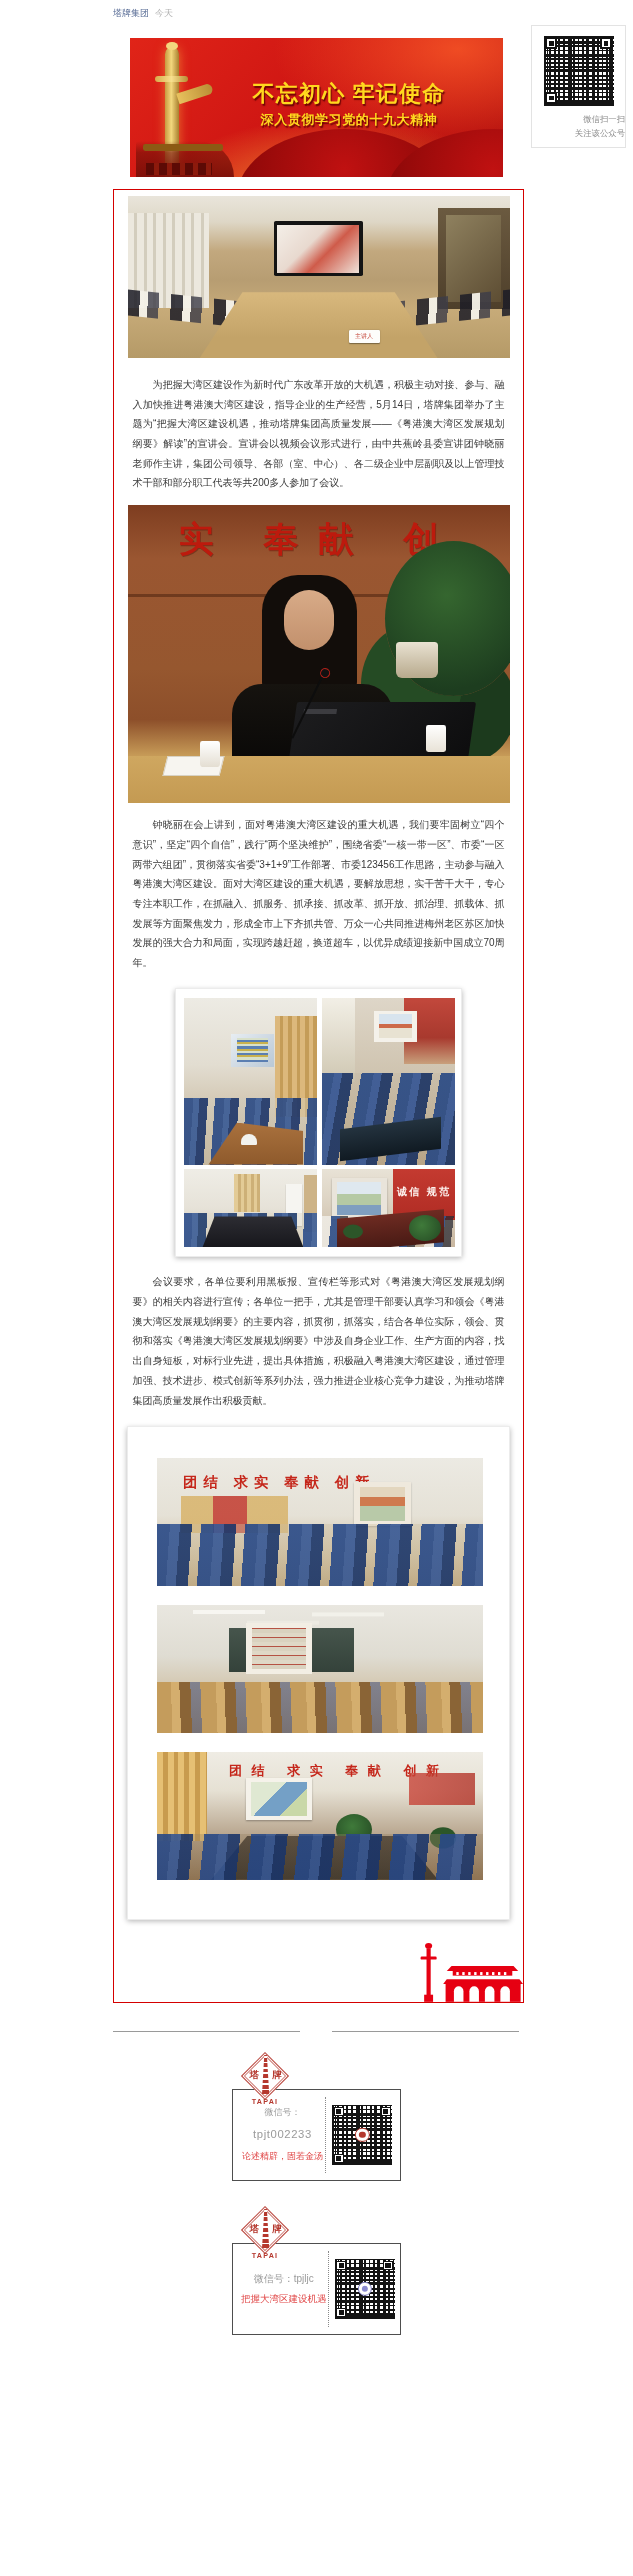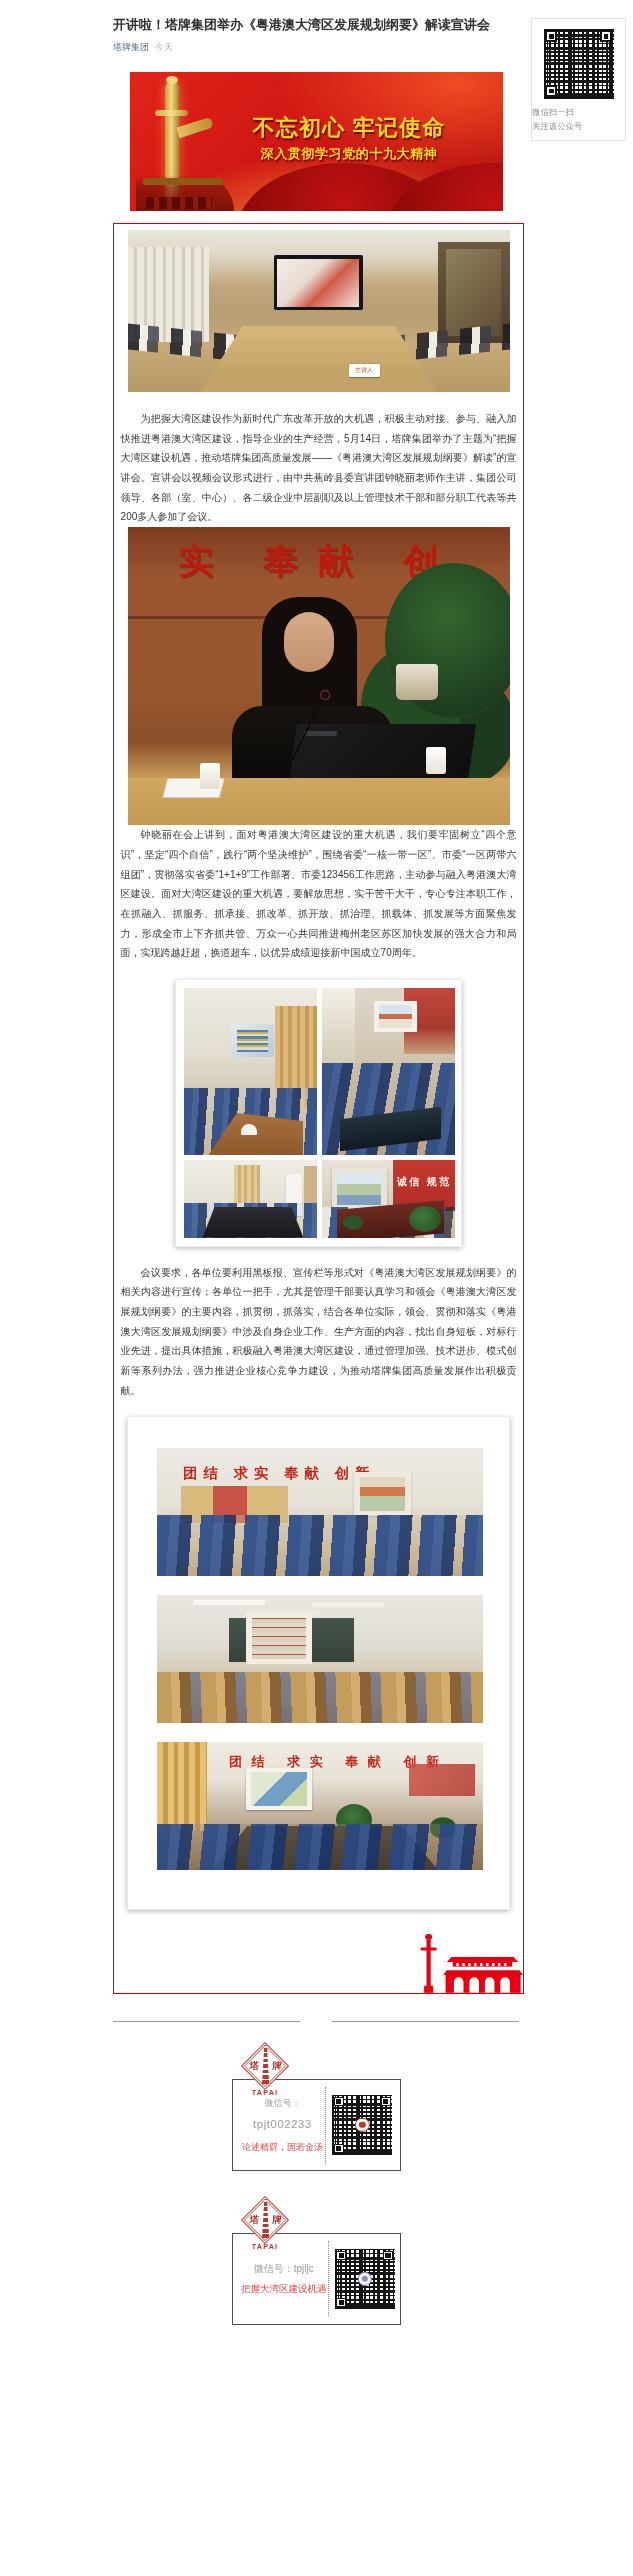--- a/index.html
+++ b/index.html
@@ -7,21 +7,21 @@
   .page{position:relative;width:633px;}
   .content{margin-left:113px;width:406px;position:relative;}
 
   
   .title{margin:0;padding-top:16px;font-size:13px;line-height:18px;font-weight:bold;color:#2f2f2f;}
   .byline{margin-top:7.2px;margin-bottom:19px;font-size:9px;line-height:12px;}
   .byline .acct{color:#576b95;margin-right:6px;}
   .byline .when{color:#b2b2b2;}
 
   
-  .qr-panel{position:absolute;left:531px;top:18px;width:95px;background:#fff;border:0.6px solid #e3e3e3;text-align:left;padding:9.5px 0 7.2px;box-sizing:border-box;}
+  .qr-panel{position:absolute;left:531px;top:18px;width:95px;background:#fff;border:0.6px solid #e3e3e3;text-align:right;padding:9.5px 0 7.2px;box-sizing:border-box;}
   .qr-panel .qr{margin:0 auto 6px;}
   .qr-panel .cap{font-size:8.4px;line-height:14.3px;color:#8c8c8c;}
 
   
   .qr{position:relative;background-color:#fff;overflow:hidden;
     background-image:
       repeating-linear-gradient(90deg,#141414 0 1.8px,transparent 1.8px 4.8px),
       repeating-linear-gradient(0deg,#141414 0 1.8px,transparent 1.8px 4.2px),
       repeating-linear-gradient(90deg,transparent 0 3px,#141414 3px 4.2px,transparent 4.2px 7.8px),
       repeating-linear-gradient(0deg,transparent 0 2.4px,#141414 2.4px 3.6px,transparent 3.6px 6.6px);}
@@ -48,21 +48,21 @@
     background:linear-gradient(180deg,rgba(140,20,10,.0) 0,rgba(120,16,8,.65) 30%,#7c0f08 100%);border-radius:3.6px 36px 0 0;}
   .banner .gate::before{content:"";position:absolute;top:3.6px;left:7.2px;right:10.7px;height:7.2px;background:#8c5a14;border-radius:2.4px;}
   .banner .gate::after{content:"";position:absolute;bottom:4.8px;left:10.7px;width:66px;height:12px;background:repeating-linear-gradient(90deg,#5c0a05 0 8.4px,#8c1a0c 8.4px 13px);}
   .banner .bt{position:absolute;left:66px;right:0;text-align:center;font-weight:bold;color:#ffd81e;text-shadow:1.2px 1.8px 1.2px rgba(90,0,0,.85);}
   .banner .bt1{top:41px;font-size:22px;letter-spacing:1.2px;}
   .banner .bt2{top:73px;font-size:13px;letter-spacing:0.6px;}
 
   
   .red-box{position:relative;width:396px;margin:12px auto 0;border:0.6px solid #d40000;padding:6px 6.6px 67px;box-sizing:content-box;background:#fff;}
 
-  .para{margin:0;font-size:10px;line-height:19.7px;color:#383838;text-align:justify;text-indent:2em;}
+  .para{margin:12px;font-size:10px;line-height:19.7px;color:#383838;text-align:justify;text-indent:2em;}
 
   
   .ph{position:relative;overflow:hidden;margin:0 auto;}
   .crowd{position:absolute;left:0;right:0;bottom:0;opacity:.92;}
 
   
   .ph-conf{width:382px;height:162px;
     background:linear-gradient(180deg,#e9e5db 0%,#ded7c6 16%,#c9b causa 30%,#c2a87e 34%,#b79d72 52%,#c7ab79 70%,#b59a67 100%);
     background:linear-gradient(180deg,#e9e5db 0%,#ded7c6 16%,#c2a87e 34%,#b79d72 52%,#c7ab79 70%,#b59a67 100%);margin-bottom:16.7px;}
   .ph-conf .blinds{position:absolute;left:0;top:16.7px;width:81px;height:95px;background:repeating-linear-gradient(90deg,#ece8de 0 6px,#d3cdbd 6px 9.5px);}
@@ -204,21 +204,20 @@
       <i class="f tl"></i>
       <i class="f tr"></i>
       <i class="f bl"></i>
     </div>
     <div class="cap">微信扫一扫</div>
     <div class="cap">关注该公众号</div>
   </aside>
 
   <div class="content">
 
-    <h1 class="title">开讲啦！塔牌集团举办《粤港澳大湾区发展规划纲要》解读宣讲会</h1>
     <div class="byline">
       <span class="acct">塔牌集团</span><span class="when">今天</span>
     </div>
 
     <div class="banner">
       <div class="arc a1"></div>
       <div class="arc a2"></div>
       <div class="col"></div>
       <div class="wing"></div>
       <div class="gate"></div>
@@ -249,21 +248,21 @@
         <div class="face"></div>
         <div class="body"></div>
         <div class="laptop"></div>
         <div class="mic"></div>
         <div class="desk"></div>
         <div class="card" style="box-shadow:none;border:0.6px solid #d8d2c4;margin:0;"></div>
         <div class="mug"></div>
         <div class="cup2"></div>
       </div>
 
-      <p class="para">钟晓丽在会上讲到，面对粤港澳大湾区建设的重大机遇，我们要牢固树立“四个意识”，坚定“四个自信”，践行“两个坚决维护”，围绕省委“一核一带一区”、市委“一区两带六组团”，贯彻落实省委“1+1+9”工作部署、市委123456工作思路，主动参与融入粤港澳大湾区建设。面对大湾区建设的重大机遇，要解放思想，实干苦干大干，专心专注本职工作，在抓融入、抓服务、抓承接、抓改革、抓开放、抓治理、抓载体、抓发展等方面聚焦发力，形成全市上下齐抓共管、万众一心共同推进梅州老区苏区加快发展的强大合力和局面，实现跨越赶超，换道超车，以优异成绩迎接新中国成立70周年。</p>
+      <p class="para">钟晓丽在会上讲到，面对粤港澳大湾区建设的重大机遇，我们要牢固树立“四个意识”，坚定“四个自信”，践行“两个坚决维护”，围绕省委“一核一带一区”、市委“一区两带六组团”，贯彻落实省委“3+1+9”工作部署、市委123456工作思路，主动参与融入粤港澳大湾区建设。面对大湾区建设的重大机遇，要解放思想，实干苦干大干，专心专注本职工作，在抓融入、抓服务、抓承接、抓改革、抓开放、抓治理、抓载体、抓发展等方面聚焦发力，形成全市上下齐抓共管、万众一心共同推进梅州老区苏区加快发展的强大合力和局面，实现跨越赶超，换道超车，以优异成绩迎接新中国成立70周年。</p>
 
       <div class="card card-collage">
         <div class="grid">
           <div class="cell c1">
             <div class="curt"></div>
             <div class="scr"></div>
             <div class="crowd"></div>
             <div class="tbl"></div>
             <div class="helmet"></div>
           </div>

